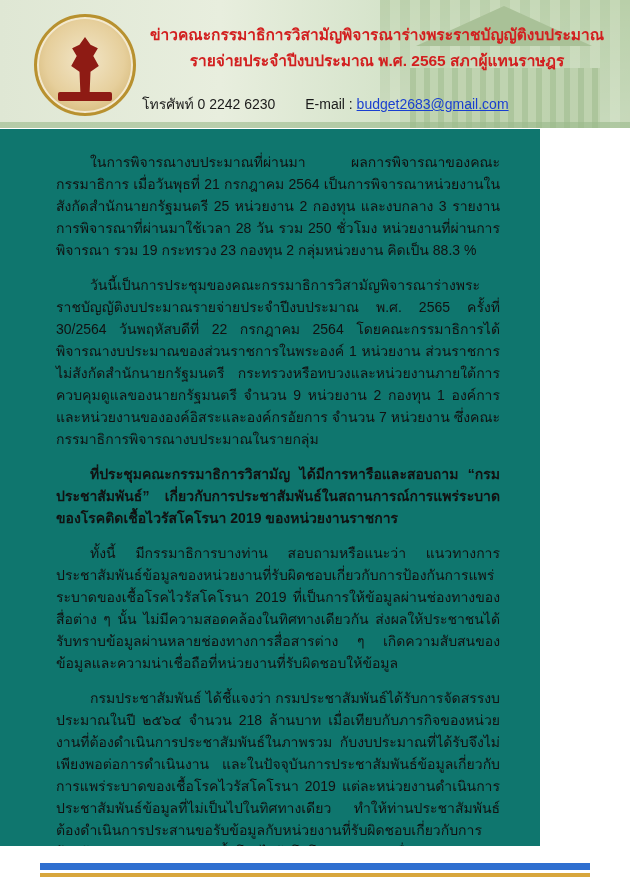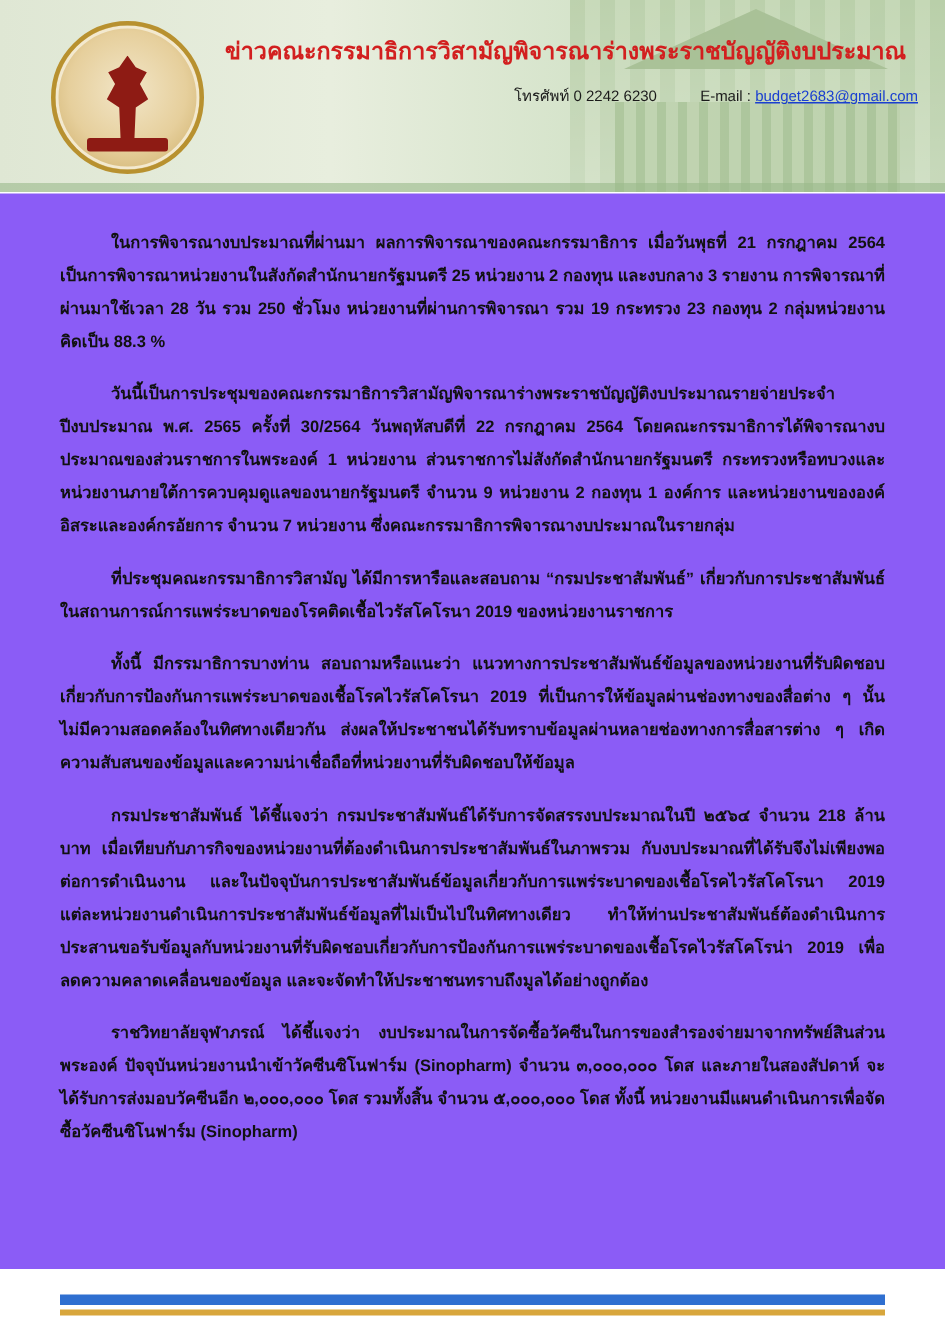--- a/index.html
+++ b/index.html
@@ -9,23 +9,23 @@
   body {
     width: 630px;
     height: 890px;
     background: #ffffff;
     font-family: "Liberation Sans", sans-serif;
     overflow: hidden;
   }
 
   .page {
     position: relative;
-    width: 630px;
+    width: 540px;
     height: 890px;
-    background: #8b5cf6;
+    background: #0f766e;
   }
 
   
   .header {
     position: relative;
     width: 630px;
     height: 128px;
     background: linear-gradient(90deg, #dfe7d4 0%, #e8eede 35%, #cfe0c4 70%, #bcd3ae 100%);
     overflow: hidden;
     border-bottom: 1px solid #ffffff;
@@ -119,43 +119,42 @@
     white-space: nowrap;
   }
   .title-line2 {
     font-size: 15.5px;
     font-weight: bold;
     color: #d21f1f;
     line-height: 26px;
     white-space: nowrap;
   }
   .contact-row {
-    margin-top: 8px;
-    font-size: 10px;
+    margin-top: 19px;
+    font-size: 14px;
     color: #1a1a1a;
-    text-align: right;
+    text-align: left;
   }
   .contact-row .phone { margin-right: 26px; }
   .contact-row .email-label { color: #1a1a1a; }
   .contact-row .email-addr { color: #1a3fd0; text-decoration: underline; }
 
   
   .body-wrap {
     position: relative;
     padding: 22px 40px 0 40px;
   }
   p.para {
-    margin: 0 0 13px 0;
-    font-size: 11px;
+    margin: 0 0 13px 16px;
+    font-size: 14px;
     line-height: 22px;
     color: #111111;
     text-align: justify;
     text-indent: 34px;
     word-break: break-word;
-    font-weight: bold;
   }
 
   .bold-para {
     font-weight: bold;
   }
 
   
   .footer-bar {
     position: absolute;
     left: 0;
@@ -191,20 +190,21 @@
     <div class="header-roof"></div>
     <div class="header-green-strip"></div>
 
     <div class="emblem">
       <div class="emblem-inner"></div>
       <div class="emblem-base"></div>
     </div>
 
     <div class="header-text">
       <div class="title-line1">ข่าวคณะกรรมาธิการวิสามัญพิจารณาร่างพระราชบัญญัติงบประมาณ</div>
+      <div class="title-line2">รายจ่ายประจำปีงบประมาณ พ.ศ. 2565 สภาผู้แทนราษฎร</div>
       <div class="contact-row">
         <span class="phone">โทรศัพท์ 0 2242 6230</span>
         <span class="email-label">E-mail :</span>
         <span class="email-addr">budget2683@gmail.com</span>
       </div>
     </div>
   </div>
 
   <div class="body-wrap">
     <p class="para">ในการพิจารณางบประมาณที่ผ่านมา ผลการพิจารณาของคณะกรรมาธิการ เมื่อวันพุธที่ 21 กรกฎาคม 2564 เป็นการพิจารณาหน่วยงานในสังกัดสำนักนายกรัฐมนตรี 25 หน่วยงาน 2 กองทุน และงบกลาง 3 รายงาน การพิจารณาที่ผ่านมาใช้เวลา 28 วัน รวม 250 ชั่วโมง หน่วยงานที่ผ่านการพิจารณา รวม 19 กระทรวง 23 กองทุน 2 กลุ่มหน่วยงาน คิดเป็น 88.3 %</p>

